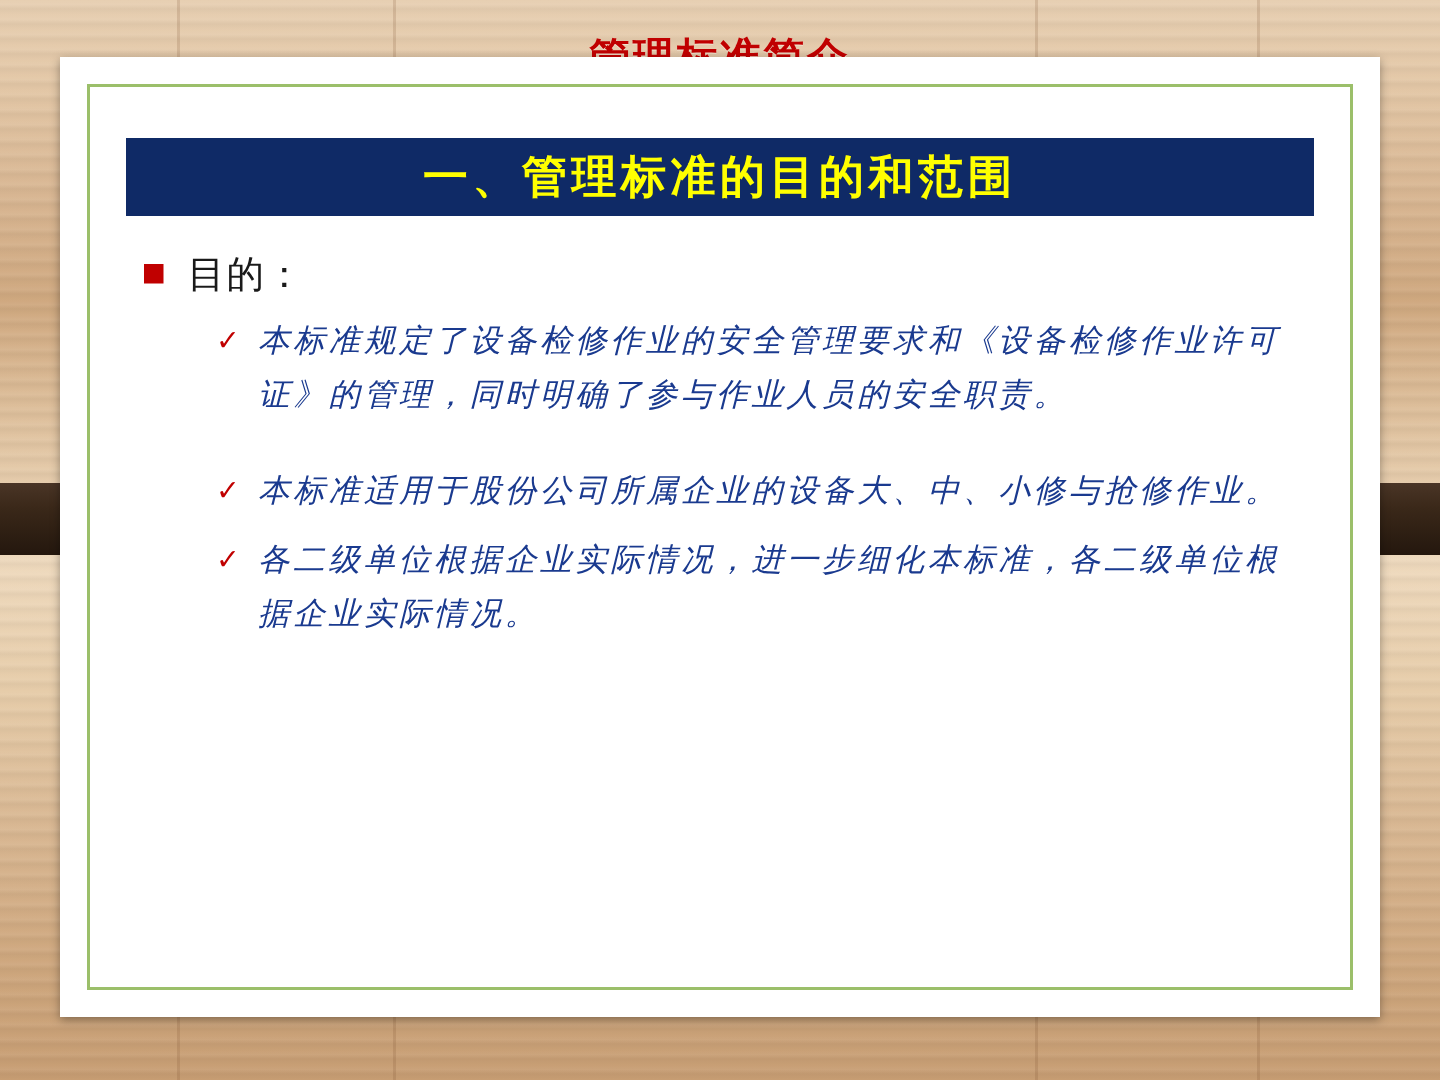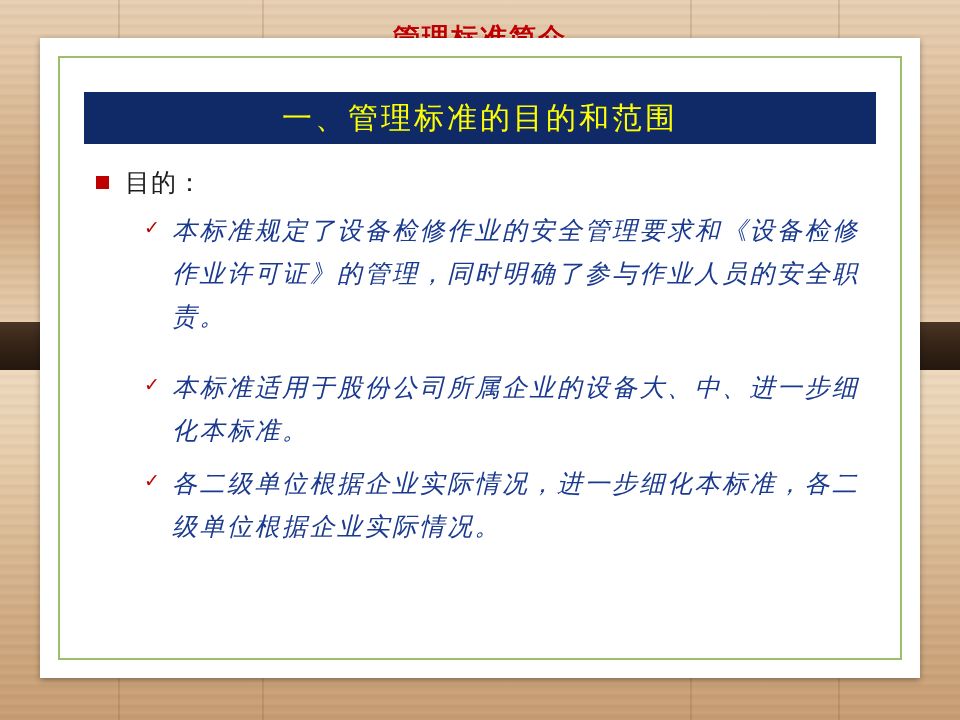--- a/index.html
+++ b/index.html
@@ -89,21 +89,21 @@
     margin: 30px 22px 0 22px;
     height: 52px;
     background: #0f2a66;
     display: flex;
     align-items: center;
     justify-content: center;
   }
   .heading-bar .heading-text {
     color: #ffff00;
     font-size: 30px;
-    font-weight: normal;
+    font-weight: bold;
     letter-spacing: 3px;
   }
 
   
   .body {
     margin: 22px 34px 0 34px;
   }
   .l1 {
     display: flex;
     align-items: flex-start;
@@ -131,21 +131,21 @@
     color: #c00000;
     font-size: 19px;
     line-height: 1.1;
     margin: 8px 12px 0 0;
     flex: 0 0 auto;
     font-family: "DejaVu Sans", sans-serif;
   }
   .l2-text {
     font-family: "DejaVu Serif", serif;
     font-style: italic;
-    font-size: 25px;
+    font-size: 21px;
     line-height: 1.72;
     color: #1a3a8f;
     letter-spacing: 2.5px;
     max-width: 700px;
   }
   .gap { height: 18px; }
 </style>
 </head>
 <body>
 
@@ -179,21 +179,21 @@
         <div class="l2">
           <span class="l2-marker">✓</span>
           <span class="l2-text">本标准规定了设备检修作业的安全管理要求和《设备检修作业许可证》的管理，同时明确了参与作业人员的安全职责。</span>
         </div>
 
         <div class="gap"></div>
 
 
         <div class="l2">
           <span class="l2-marker">✓</span>
-          <span class="l2-text">本标准适用于股份公司所属企业的设备大、中、进一步细化本标准。</span>
+          <span class="l2-text">本标准适用于股份公司所属企业的设备大、中、小修与抢修作业。</span>
         </div>
 
         <div class="l2">
           <span class="l2-marker">✓</span>
           <span class="l2-text">各二级单位根据企业实际情况，进一步细化本标准，各二级单位根据企业实际情况。</span>
         </div>
 
       </div>
     </div>
   </div>

